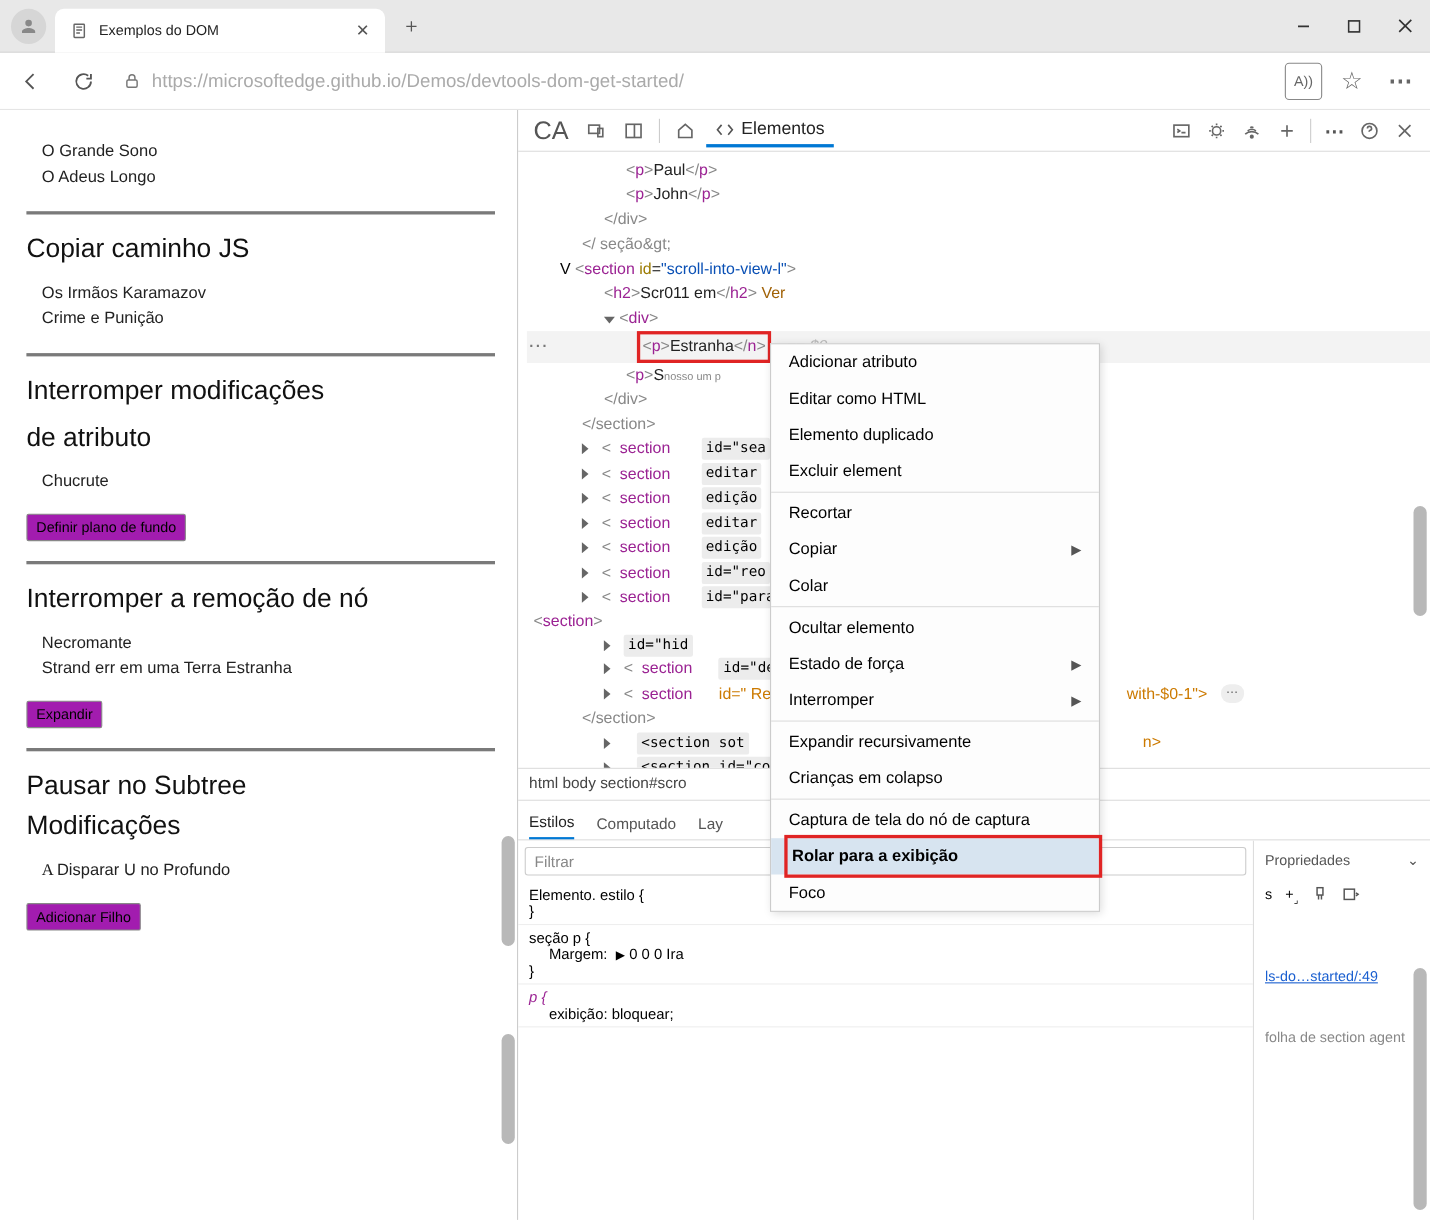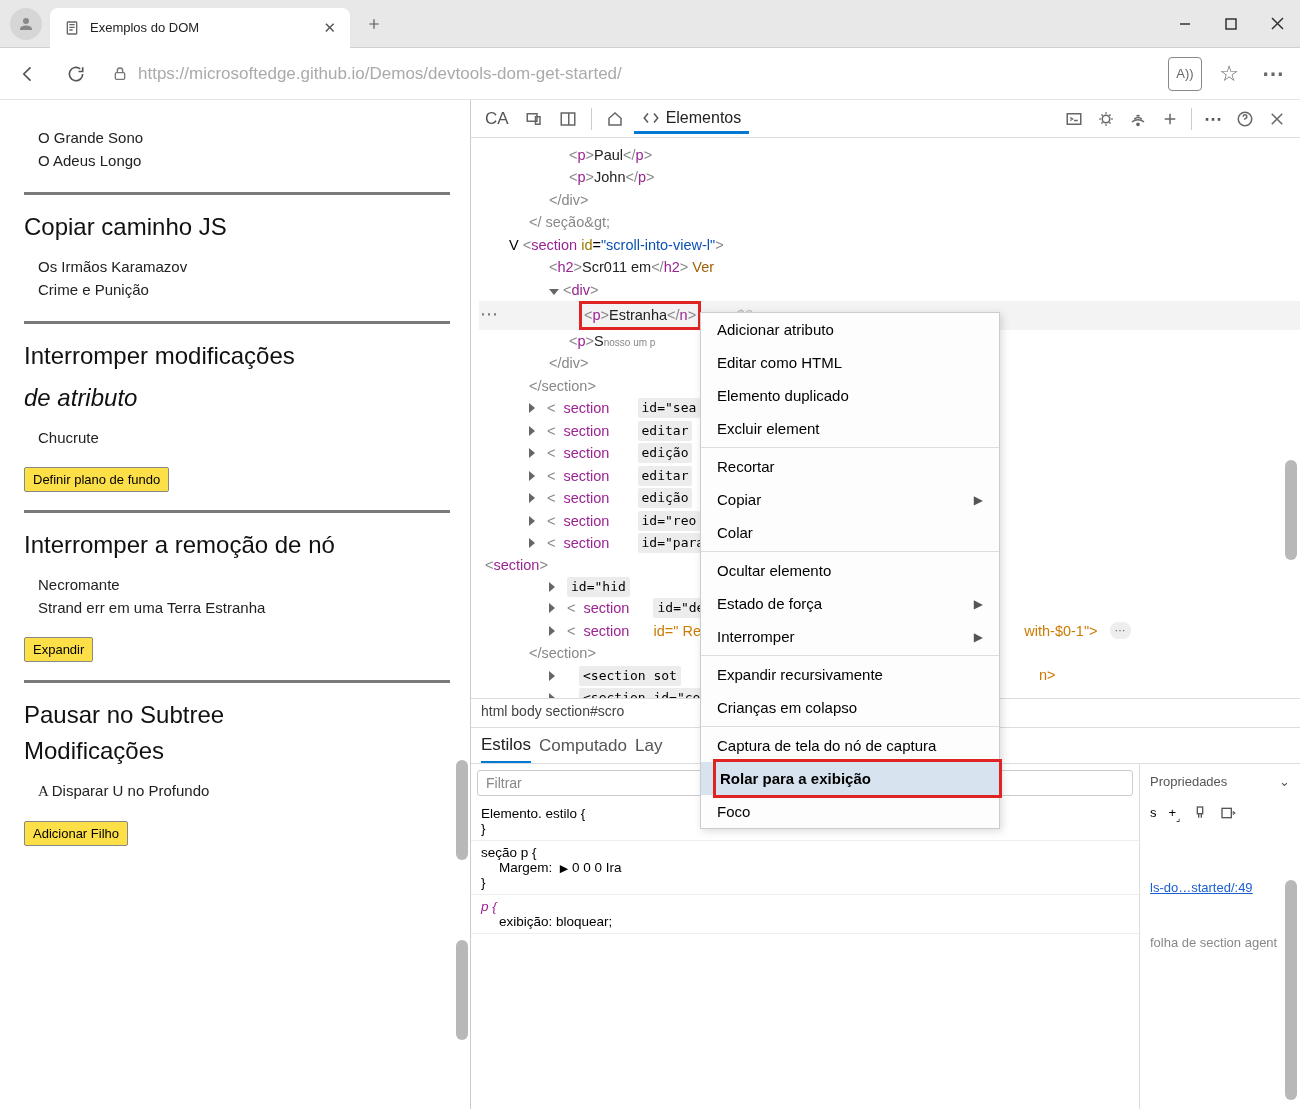--- a/index.html
+++ b/index.html
@@ -27,29 +27,29 @@
 .addr-right { display:flex; gap:10px; align-items:center;}
 .addr-right div { width:34px;height:34px;display:flex;align-items:center;justify-content:center;color:#666;cursor:pointer;}
 
 
 .main { display:flex; height:calc(1109px - 100px); }
 .page { width:470px; padding:20px 20px 20px 24px; overflow:hidden; position:relative;}
 .page ul { list-style:none; padding:6px 0 12px 14px; }
 .page li { font-size:15px; color:#222; padding:3px 0; }
 .page h2 { font-size:24px; font-weight:400; color:#111; margin:18px 0 8px 0; }
 .sep { height:3px; background:#7a7a7a; margin:8px 0; }
-.page button.small { font-size:13px; padding:4px 8px; border:1px solid #888; background:#fde047; cursor:pointer; border-radius:2px; margin-top:6px;}
+.page button.small { font-size:13px; padding:4px 8px; border:1px solid #888; background:#a21caf; cursor:pointer; border-radius:2px; margin-top:6px;}
 .page-scroll1 { position:absolute; right:2px; top:660px; width:12px; height:100px; background:#b8b8b8; border-radius:6px;}
 .page-scroll2 { position:absolute; right:2px; top:840px; width:12px; height:100px; background:#b8b8b8; border-radius:6px;}
 
 
 .devtools { flex:1; display:flex; flex-direction:column; border-left:1px solid #ccc; background:#fff; position:relative;}
 .dt-toolbar { height:38px; display:flex; align-items:center; border-bottom:1px solid #ddd; padding:0 8px; gap:4px; position:relative;}
 .dt-toolbar .btn { padding:4px 6px; display:flex;align-items:center;justify-content:center;cursor:pointer;color:#555;font-size:13px;}
-.dt-toolbar .ca { font-size:17px; color:#555; padding:0 6px;}
+.dt-toolbar .ca { font-size:23px; color:#555; padding:0 6px;}
 .dt-toolbar .sep-v { width:1px; height:22px; background:#ccc; margin:0 4px;}
 .dt-tab-active { display:flex;align-items:center; gap:6px; border-bottom:3px solid #0078d4; padding:6px 8px 4px 8px; color:#222;}
 .dt-toolbar svg { width:18px;height:18px; }
 .dt-right { margin-left:auto; display:flex; gap:2px; align-items:center;}
 
 
 .dom { font-family: Consolas, monospace; font-size:14.5px; padding:6px 0 6px 8px; line-height:1.55; position:relative; overflow:hidden; height:560px;}
 .dom-line { white-space:nowrap; }
 .tag-bracket { color:#888;}
 .tag-name { color:#9b2393;}
@@ -65,21 +65,21 @@
 .highlight-red { border:3px solid #e02424; display:inline-block; padding:0 2px;}
 .dots-left { position:absolute; left:1px; color:#777; font-size:18px; letter-spacing:1px;}
 .eq0 { color:#bbb; font-style:italic; margin-left:10px;}
 .ref-orange { color:#cc7a00;}
 .ellipsis-badge { display:inline-block; background:#eee; border-radius:8px; padding:0 5px; font-size:11px; color:#666; margin-left:4px;}
 
 
 .breadcrumb { height:30px; border-top:1px solid #ddd; border-bottom:1px solid #ddd; padding:4px 10px; font-size:14px; color:#444; font-family:inherit;}
 
 
-.styles-tabs { display:flex; border-bottom:1px solid #ddd; height:36px; align-items:center; padding:0 10px; gap:8px; font-size:17px;}
+.styles-tabs { display:flex; border-bottom:1px solid #ddd; height:36px; align-items:flex-end; padding:0 10px; gap:20px; font-size:14px;}
 .styles-tabs .tab-item { color:#555; cursor:pointer; padding:6px 0;}
 .styles-tabs .tab-item.active { color:#222; border-bottom:2px solid #0078d4;}
 .lower { display:flex; flex:1; overflow:hidden;}
 .styles-left { flex:1; border-right:1px solid #ddd; font-size:14px; }
 .filter-box { border:1px solid #ccc; margin:6px; padding:4px 8px; color:#888; border-radius:3px;}
 .css-block { padding:4px 10px; font-family:Consolas,monospace; font-size:13.5px; border-bottom:1px solid #eee;}
 .styles-right { width:160px; padding:6px 10px; font-size:13px;}
 .styles-right .link { color:#1a5fd0; text-decoration:underline; word-break:break-all;}
 .props-header { display:flex; justify-content:space-between; align-items:center; padding:4px 0 10px 0; color:#555;}
 .tool-icons { display:flex; gap:12px; padding:6px 0;}
@@ -170,21 +170,21 @@
       <li>O Adeus Longo</li>
     </ul>
     <div class="sep"></div>
     <h2>Copiar caminho JS</h2>
     <ul>
       <li>Os Irmãos Karamazov</li>
       <li>Crime e Punição</li>
     </ul>
     <div class="sep"></div>
     <h2>Interromper modificações</h2>
-    <h2 style="margin-top:14px;font-style:italic;">de atributo</h2>
+    <h2 style="margin-top:14px;">de atributo</h2>
     <ul>
       <li>Chucrute</li>
     </ul>
     <button class="small">Definir plano de fundo</button>
     <div class="sep" style="margin-top:18px;"></div>
     <h2>Interromper a remoção de nó</h2>
     <ul>
       <li>Necromante</li>
       <li>Strand err em uma Terra Estranha</li>
     </ul>

